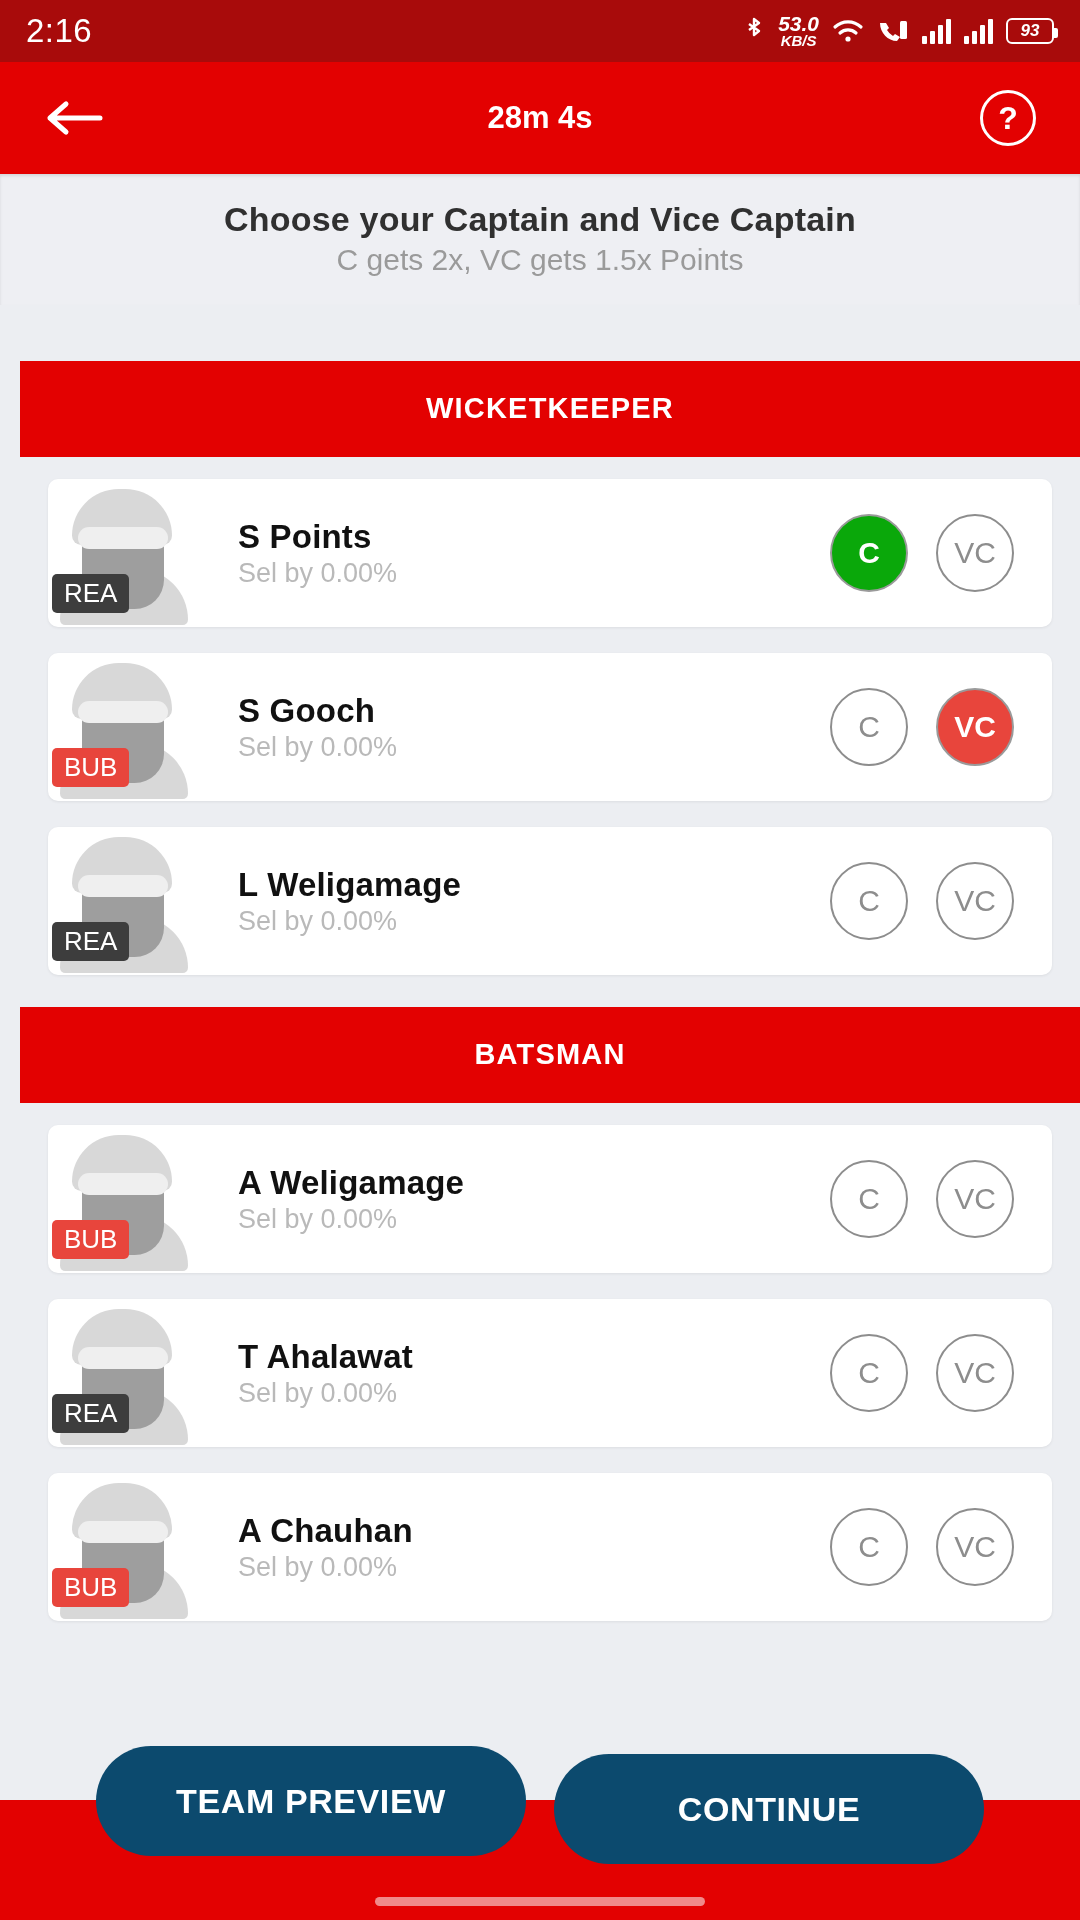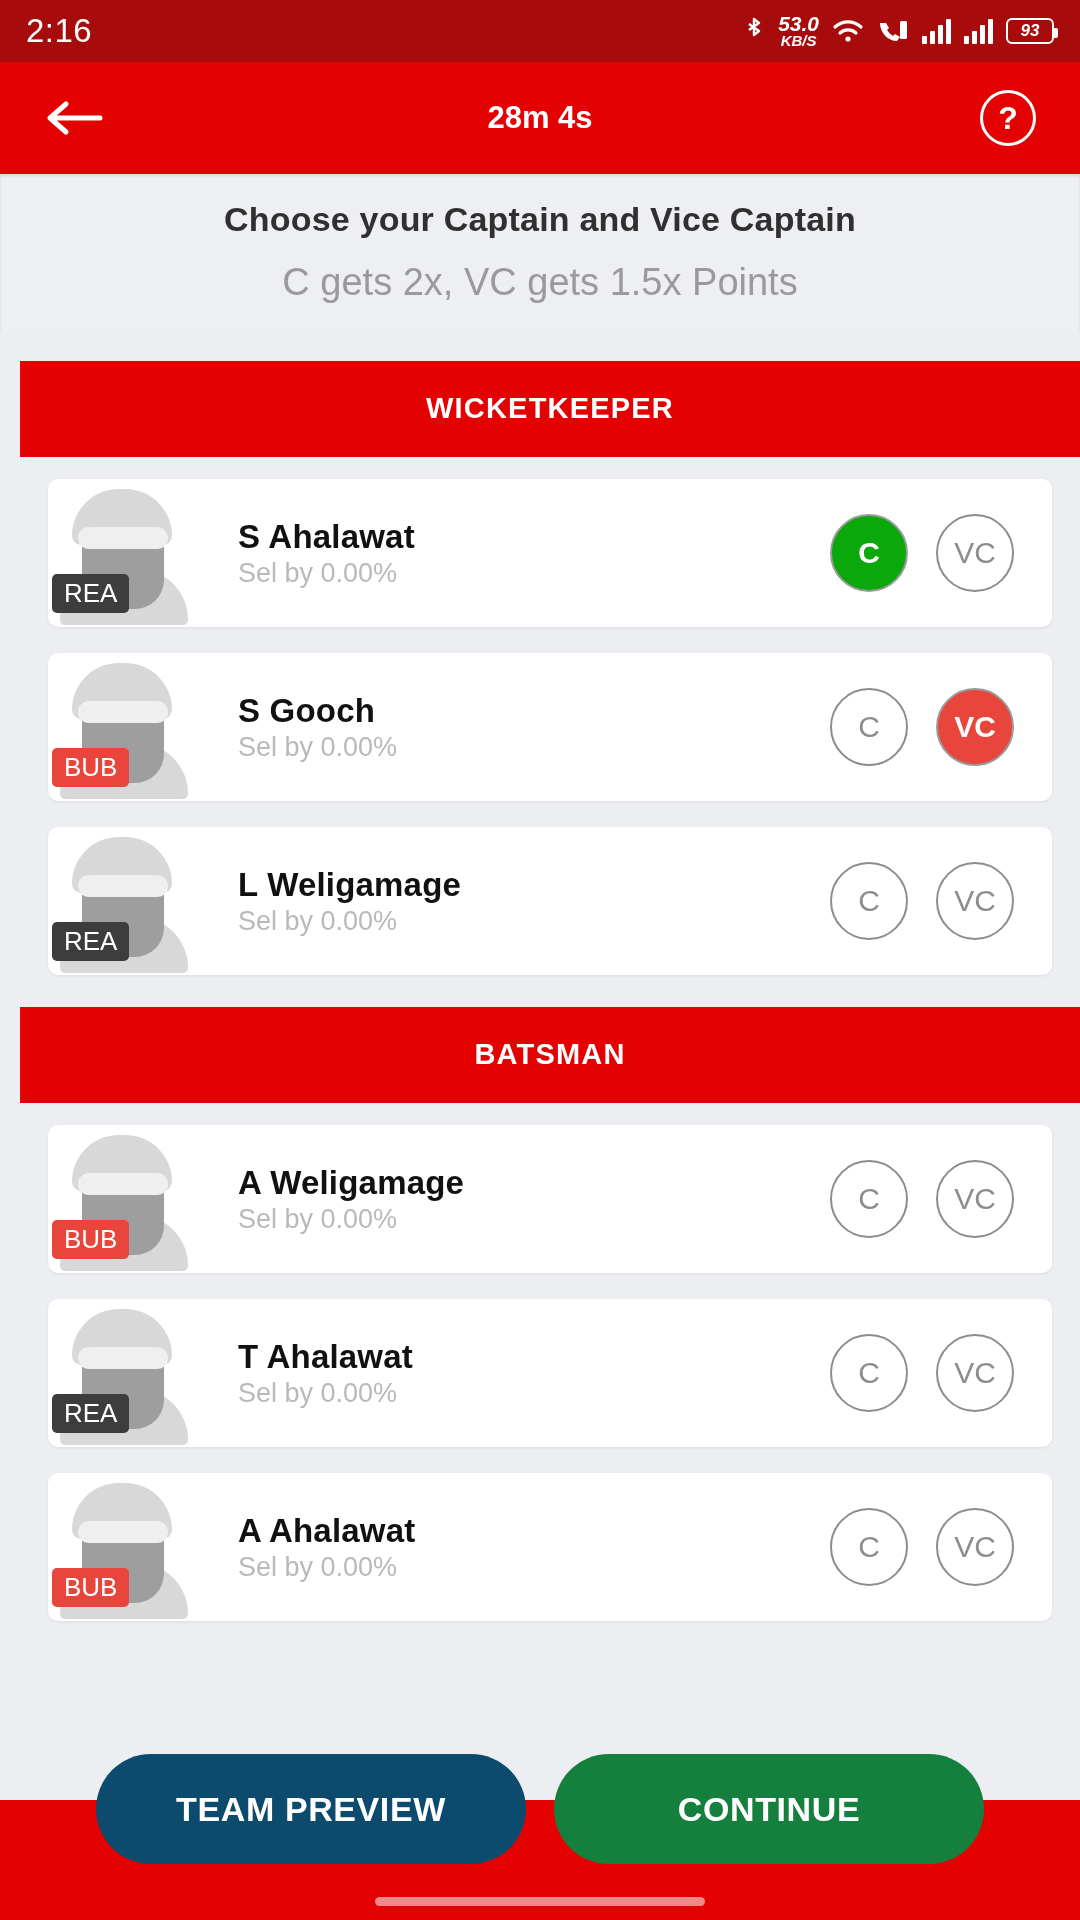--- a/index.html
+++ b/index.html
@@ -52,21 +52,21 @@
     display:flex; align-items:center; justify-content:center;
     font-size:32px; font-weight:bold; cursor:pointer; z-index:2;
   }
 
   
   .instr {
     background:#eeeff3; padding:26px 0 28px; text-align:center;
     box-shadow:0 2px 3px rgba(0,0,0,.10) inset;
   }
   .instr-title { font-size:34px; font-weight:bold; color:#303030; letter-spacing:.2px; }
-  .instr-sub { font-size:38px; color:#9a9a9a; margin-top:22px; }
+  .instr-sub { font-size:30px; color:#9a9a9a; margin-top:4px; }
 
   
   .scroll { position:absolute; top:361px; left:0; right:0; bottom:0; overflow:hidden;padding-left:20px; }
 
   .section-head {
     background:#e30101; color:#fff; text-align:center;
     font-size:29px; font-weight:bold; letter-spacing:1.2px;
     padding:31px 0 32px;
   }
 
@@ -113,21 +113,21 @@
   .cta-wrap {
     position:absolute; left:0; right:0; bottom:56px;
     display:flex; justify-content:center; gap:28px; z-index:6;
   }
   .cta {
     width:430px; height:110px; border-radius:56px;
     display:flex; align-items:center; justify-content:center;
     color:#fff; font-size:34px; font-weight:bold; letter-spacing:.6px; cursor:pointer;
   }
   .cta.preview { background:#0c4a6e; }
-  .cta.continue { background:#15803d; }
+  .cta.continue { background:#0c4a6e;margin-top:8px; }
 </style>
 </head>
 <body>
 
 <div id="screen">
 
   <div class="statusbar">
     <div class="sb-clock">2:16</div>
     <div class="sb-right">
       <span class="sb-ico">
@@ -191,21 +191,21 @@
         <div class="group">
           <div class="pcard">
             <div class="avatar">
               <div class="av-shoulder"></div>
               <div class="av-head"></div>
               <div class="av-cap"></div>
               <div class="av-brim"></div>
               <div class="team-badge" style="background: rgb(61, 61, 61);">REA</div>
             </div>
             <div class="pinfo">
-              <div class="pname">S Ahalawat</div>
+              <div class="pname">S Points</div>
               <div class="psel">Sel by 0.00%</div>
             </div>
             <div class="picks">
               <div class="pick sel-c">C</div>
               <div class="pick">VC</div>
             </div>
           </div>
           <div class="pcard">
             <div class="avatar">
               <div class="av-shoulder"></div>
@@ -279,21 +279,21 @@
           </div>
           <div class="pcard">
             <div class="avatar">
               <div class="av-shoulder"></div>
               <div class="av-head"></div>
               <div class="av-cap"></div>
               <div class="av-brim"></div>
               <div class="team-badge" style="background: rgb(232, 69, 60);">BUB</div>
             </div>
             <div class="pinfo">
-              <div class="pname">A Ahalawat</div>
+              <div class="pname">A Chauhan</div>
               <div class="psel">Sel by 0.00%</div>
             </div>
             <div class="picks">
               <div class="pick">C</div>
               <div class="pick">VC</div>
             </div>
           </div>
         </div>
       </div>
   </div>

